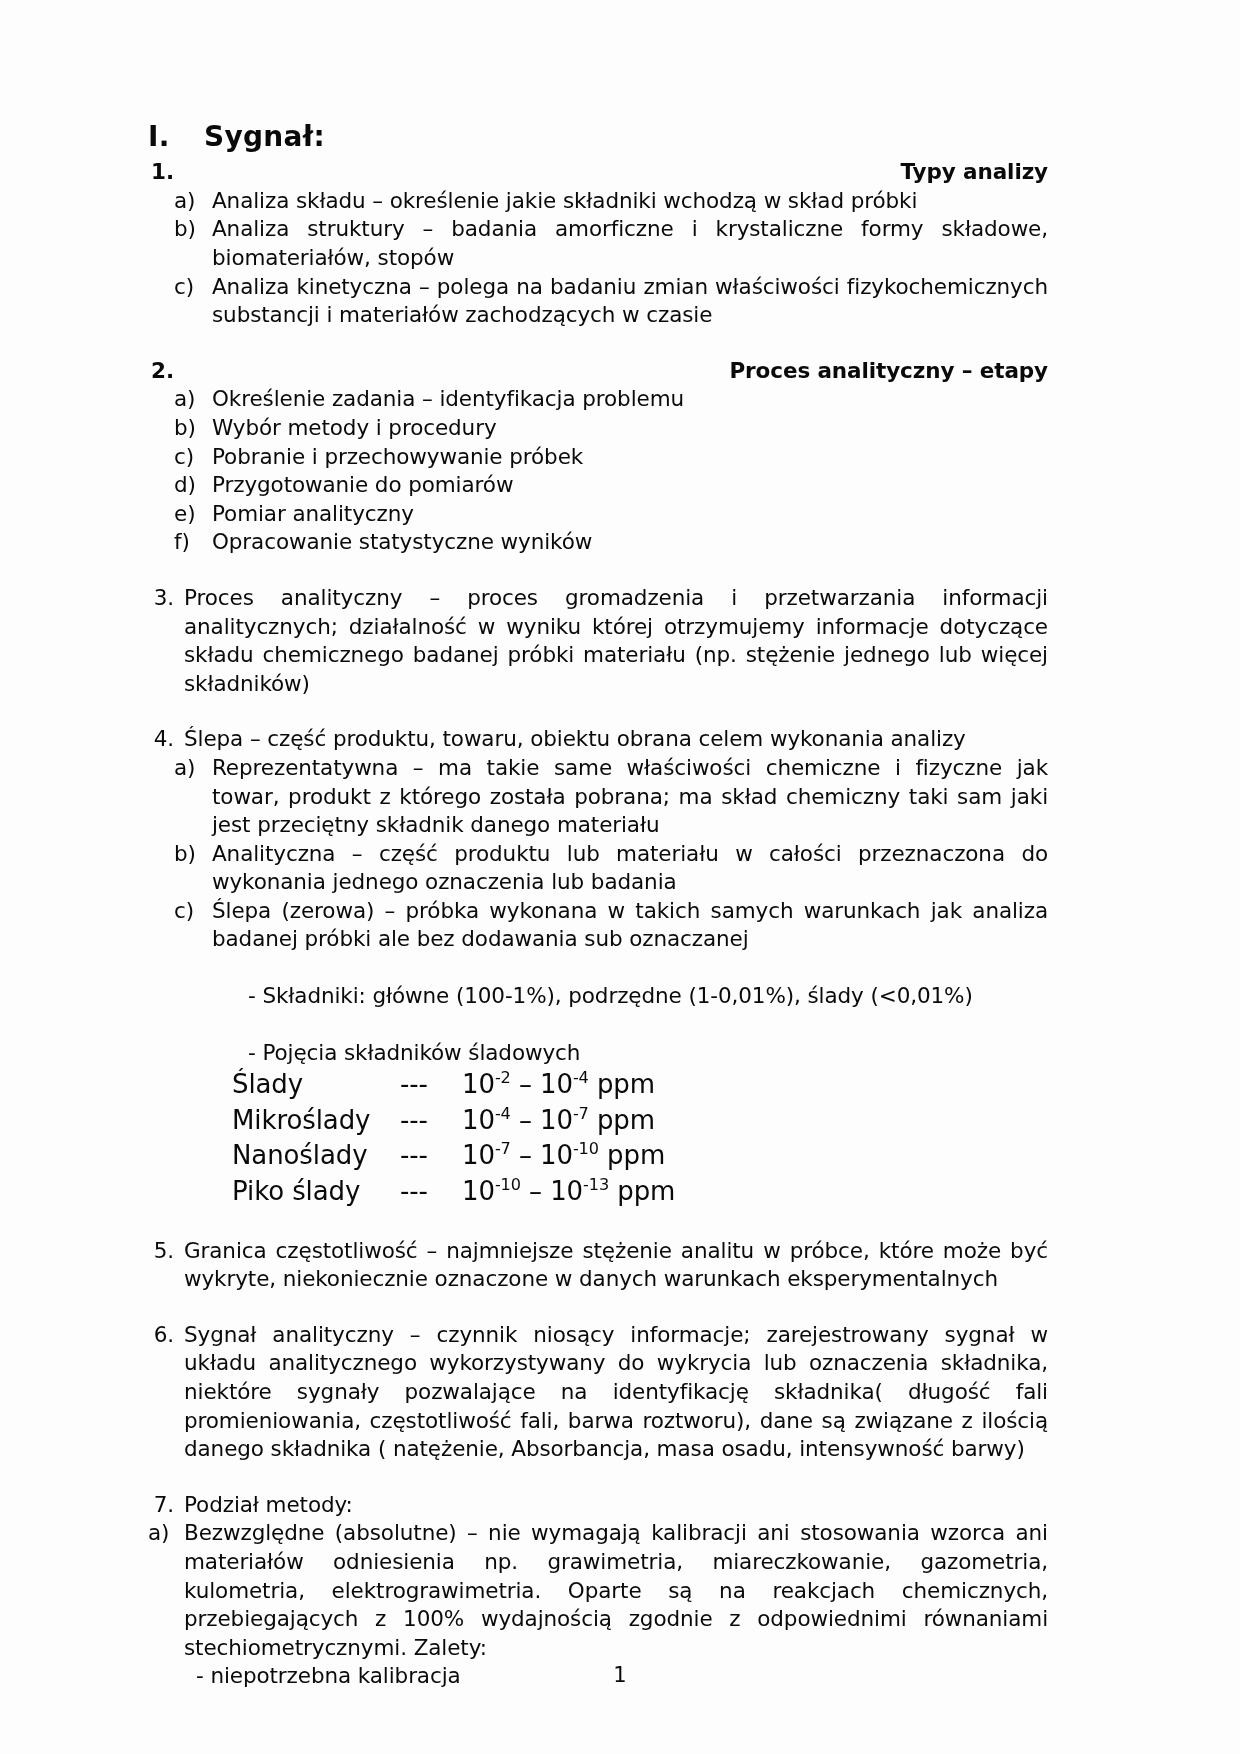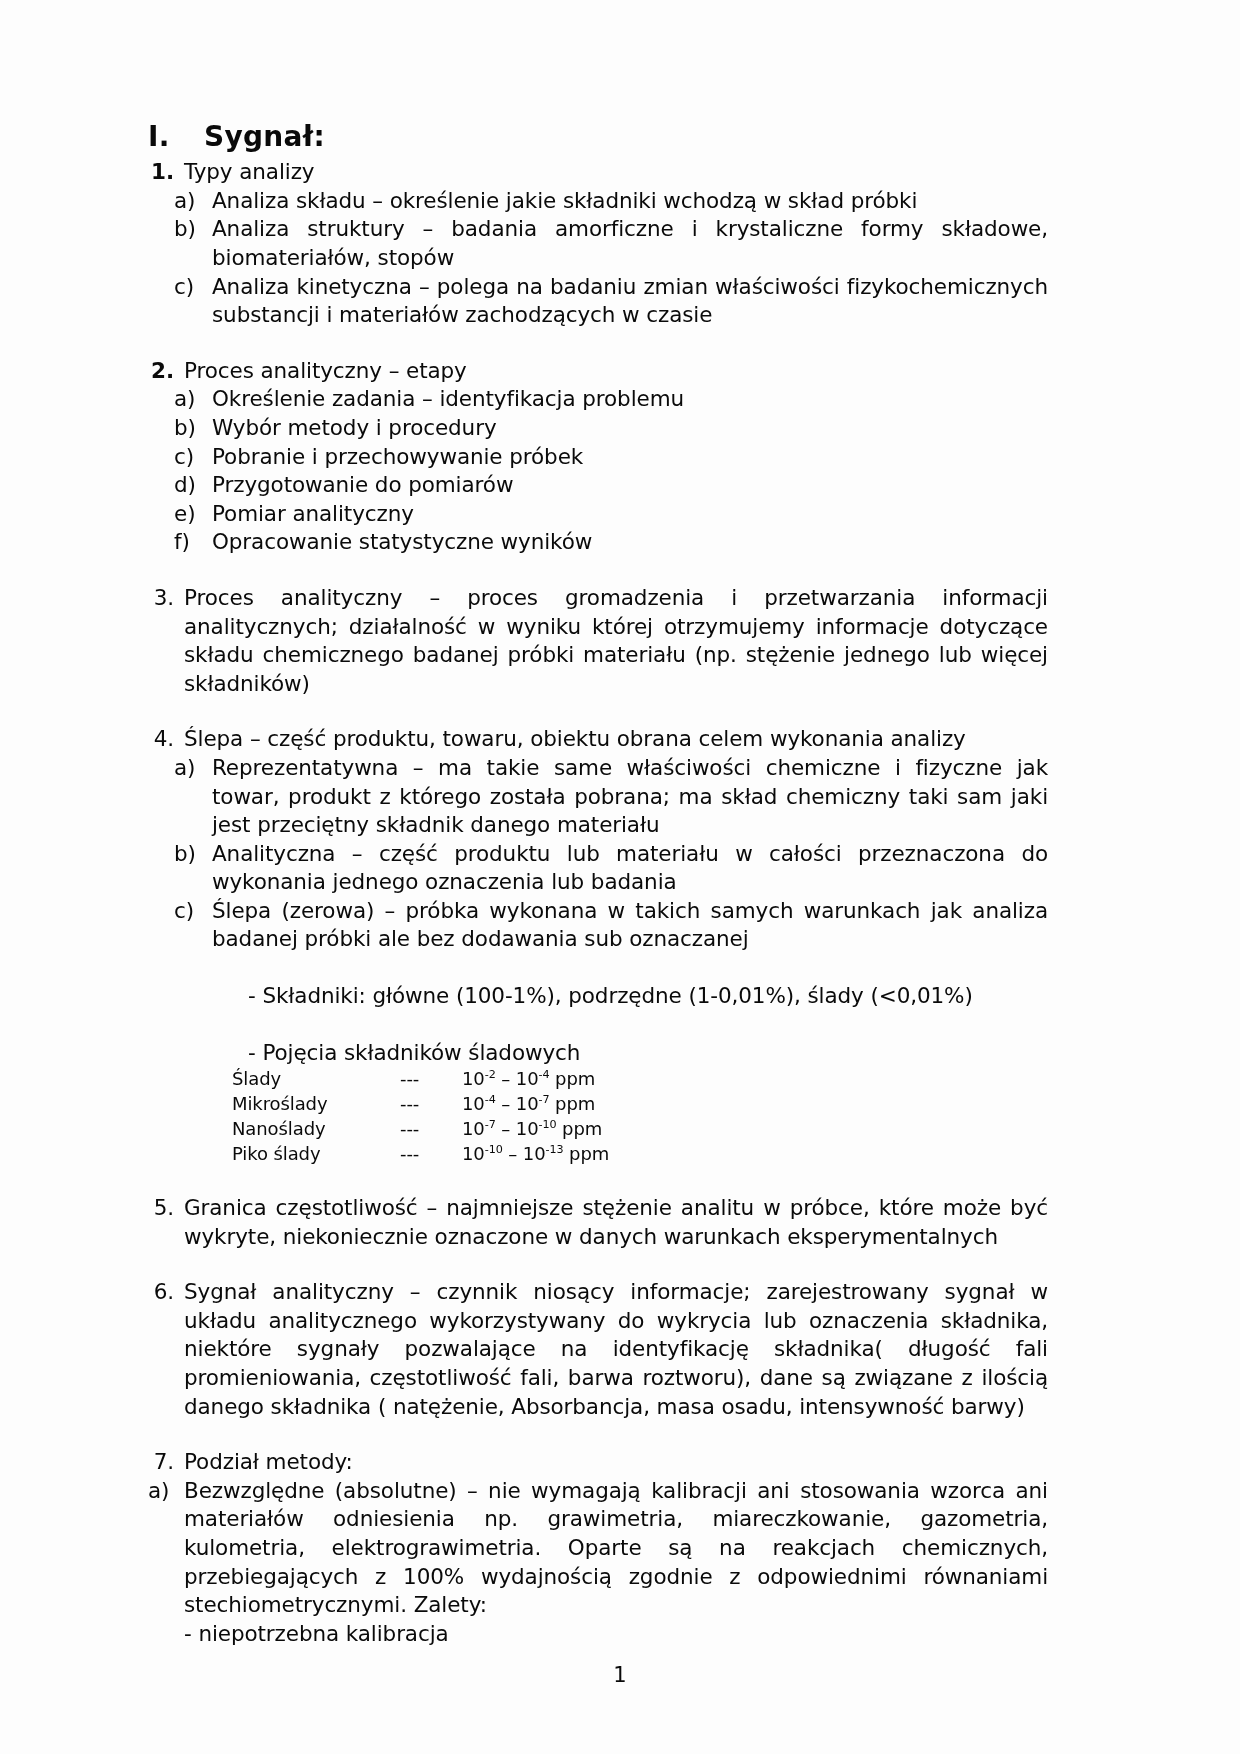--- a/index.html
+++ b/index.html
@@ -49,21 +49,21 @@
     flex: 0 0 36px;
     text-align: right;
     padding-right: 10px;
     box-sizing: border-box;
   }
   .lvl1 > .body {
     flex: 1 1 auto;
     min-width: 0;
   }
   .lvl1.bold-head > .marker { font-weight: bold; }
-  .heading-line { font-weight: normal; }
+  .heading-line { font-weight: bold; text-align: right; }
 
   
   .just {
     text-align: justify;
     text-justify: inter-word;
   }
 
   
   .lvl2-list { margin: 0; padding: 0; }
   .lvl2 {
@@ -99,21 +99,21 @@
 
   
   .sup-table {
     margin-left: 84px;
     border-collapse: collapse;
   }
   .sup-table td {
     padding: 0 0 1px 0;
     vertical-align: baseline;
     white-space: nowrap;
-    font-size: 18px;
+    font-size: 26px;
     line-height: 1.33;
   }
   .sup-table td.name { width: 168px; }
   .sup-table td.dashes { width: 62px; }
   sup {
     font-size: 0.62em;
     vertical-align: super;
     line-height: 0;
   }
 
@@ -275,18 +275,18 @@
     <div class="gap-lg"></div>
 
     <div class="lvl1">
       <span class="marker">7.</span>
       <span class="body"><span class="bold">Podział metody</span><span>:</span></span>
     </div>
     <div class="sect7-a">
       <span class="marker">a)</span>
       <span class="body just">Bezwzględne (absolutne) – nie wymagają kalibracji ani stosowania wzorca ani materiałów odniesienia np. grawimetria, miareczkowanie, gazometria, kulometria, elektrograwimetria. Oparte są na reakcjach chemicznych, przebiegających z 100% wydajnością zgodnie z odpowiednimi równaniami stechiometrycznymi. Zalety:</span>
     </div>
-    <div style="margin-left:36px;">- niepotrzebna kalibracja</div>
+    <div style="margin-left:48px;">- niepotrzebna kalibracja</div>
 
   </div>
 
   <div class="footer">1</div>
 </div>
 
 </body></html>

